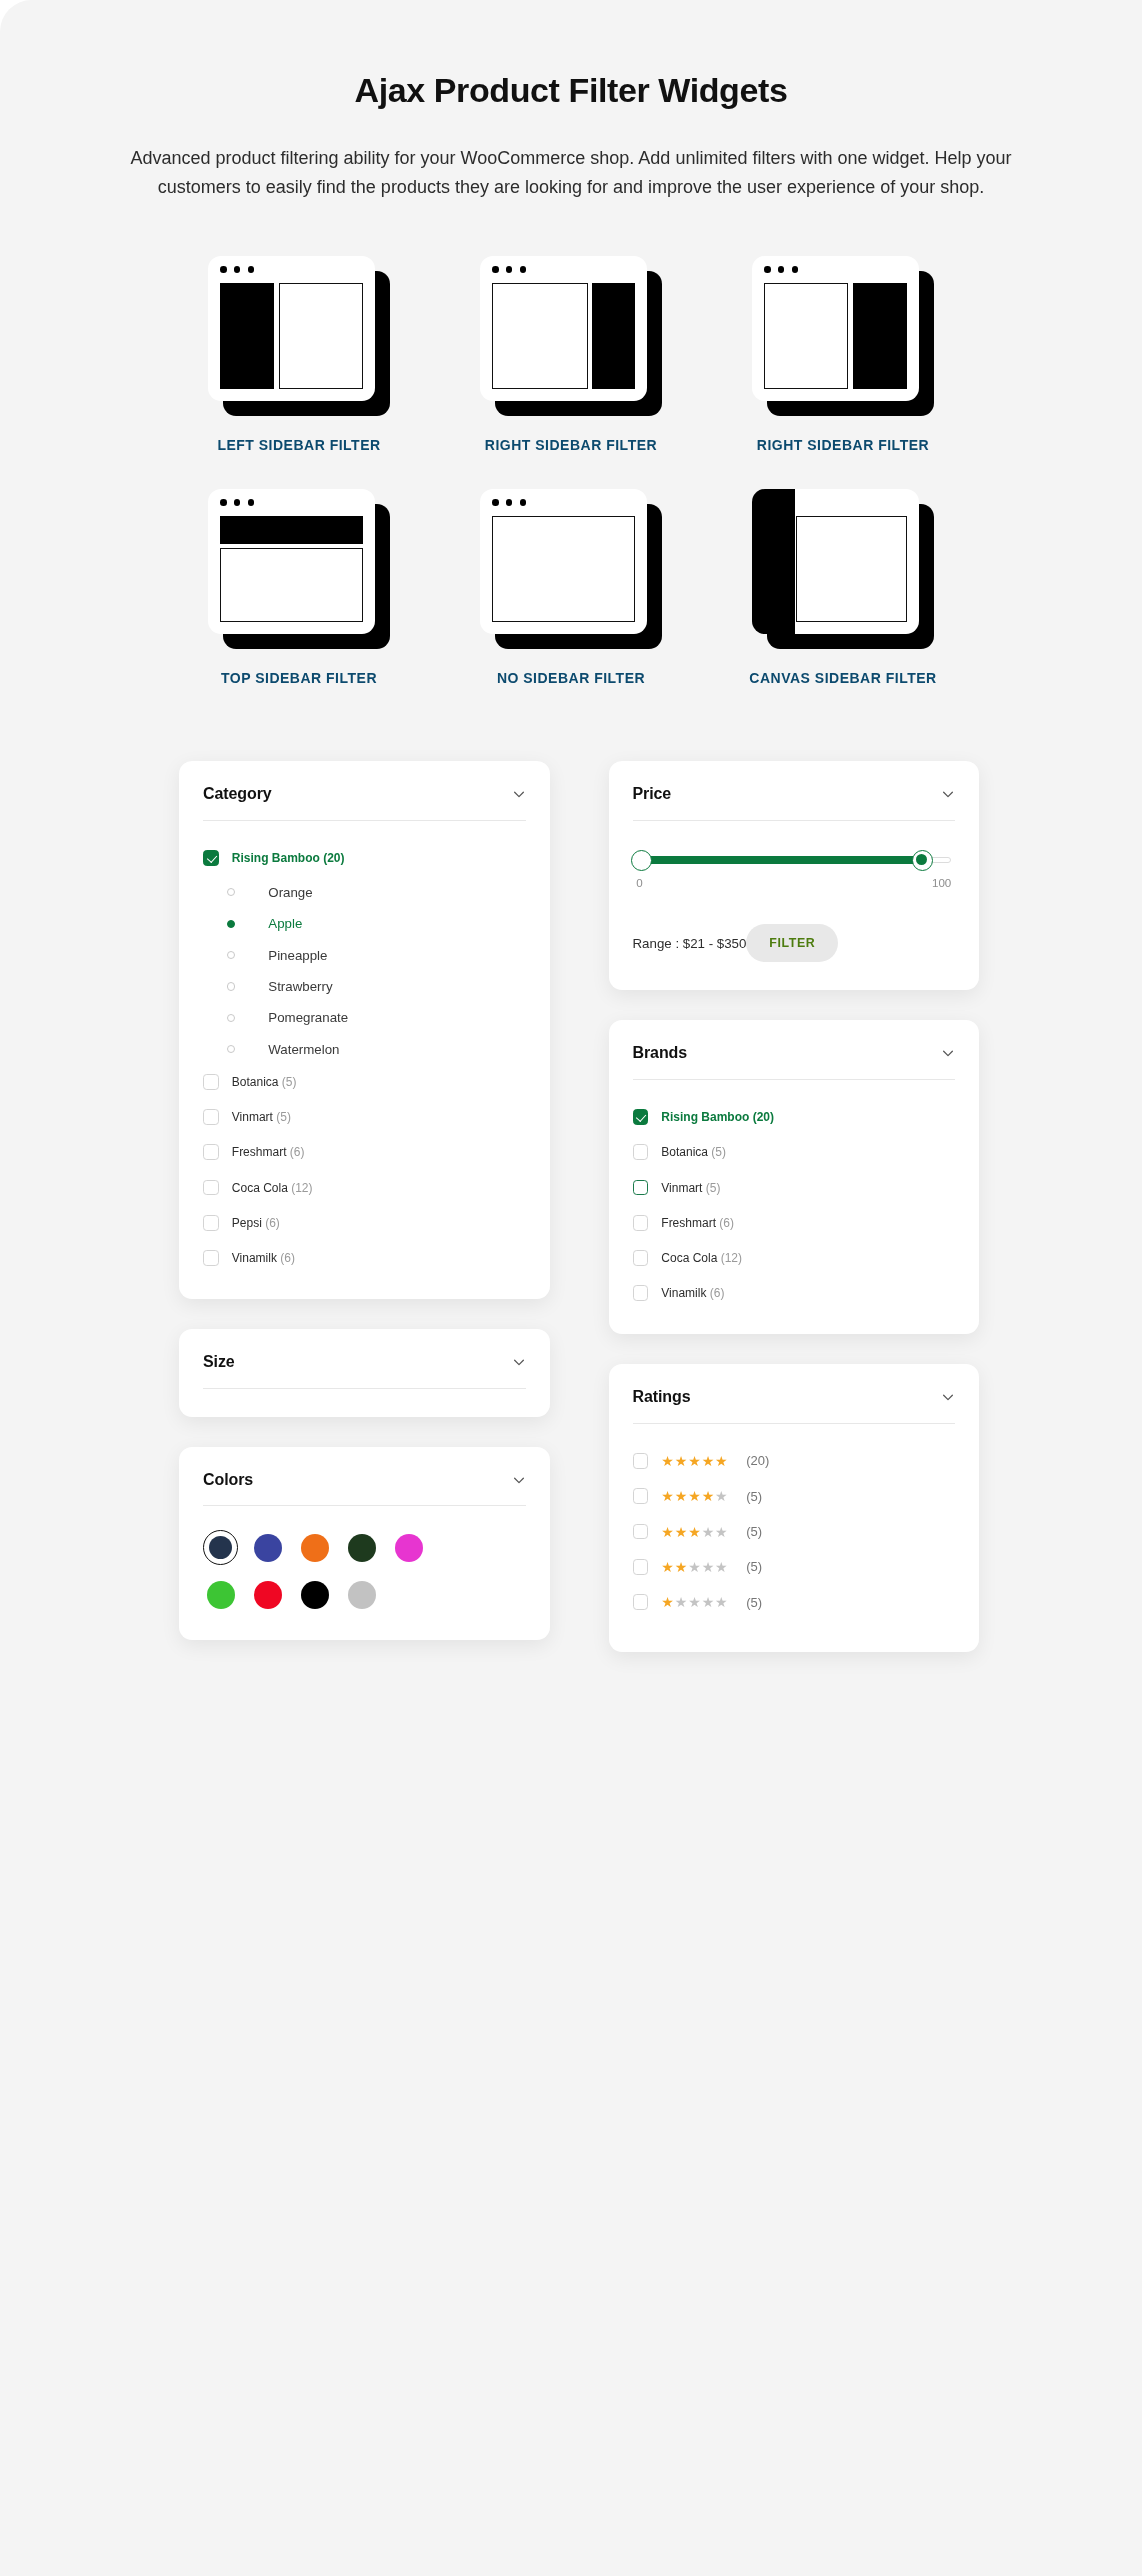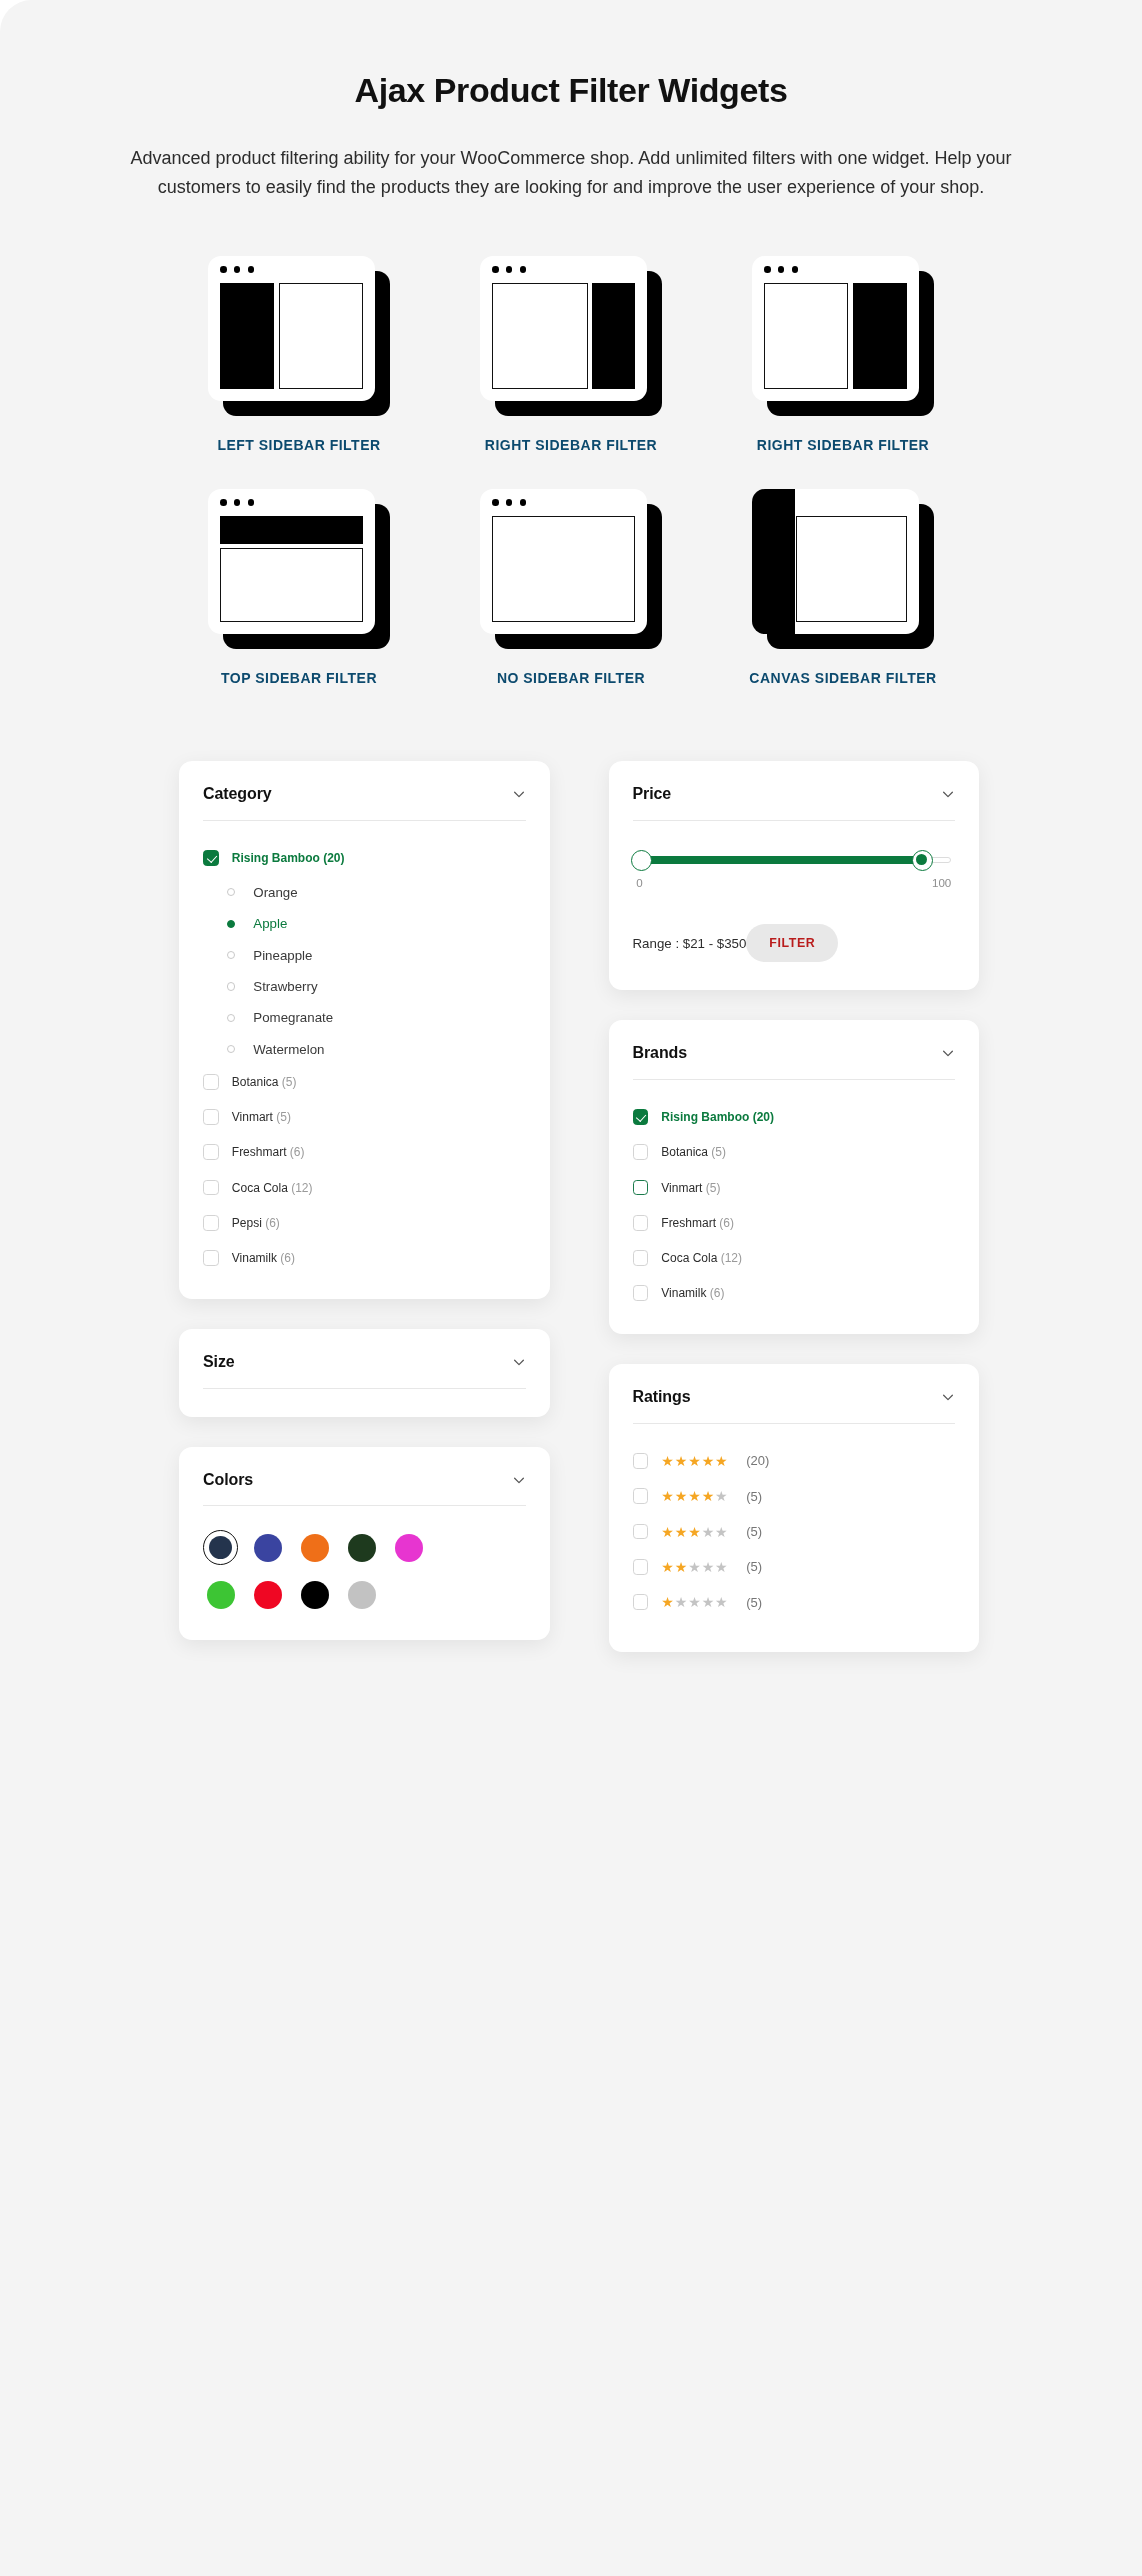--- a/index.html
+++ b/index.html
@@ -191,21 +191,21 @@
   }
   .opt-label .cnt { color: #9a9a9a; }
   .opt.sel .opt-label { color: #0b7a3e; font-weight: 700; }
   .opt.sel .opt-label .cnt { color: #0b7a3e; }
 
   
   .sub { padding-left: 24px; }
   .ropt {
     display: flex;
     align-items: center;
-    gap: 18px;
+    gap: 33px;
     height: 24px;
     margin-bottom: 7.4px;
   }
   .radio {
     width: 8.3px; height: 8.3px;
     border-radius: 50%;
     border: 1.1px solid #c9c9c9;
     background: #ffffff;
     flex: 0 0 auto;
   }
@@ -272,21 +272,21 @@
   }
   .filter-btn {
     background: #e8e8e8;
     border: none;
     border-radius: 20.4px;
     padding: 12px 23px;
     font-family: "Liberation Sans", sans-serif;
     font-size: 12.4px;
     font-weight: 800;
     letter-spacing: 0.6px;
-    color: #b91c1c;
+    color: #4d7c0f;
     cursor: pointer;
   }
 
   
   .rate-row {
     display: flex;
     align-items: center;
     gap: 13px;
     height: 26px;
     margin-bottom: 9.3px;

